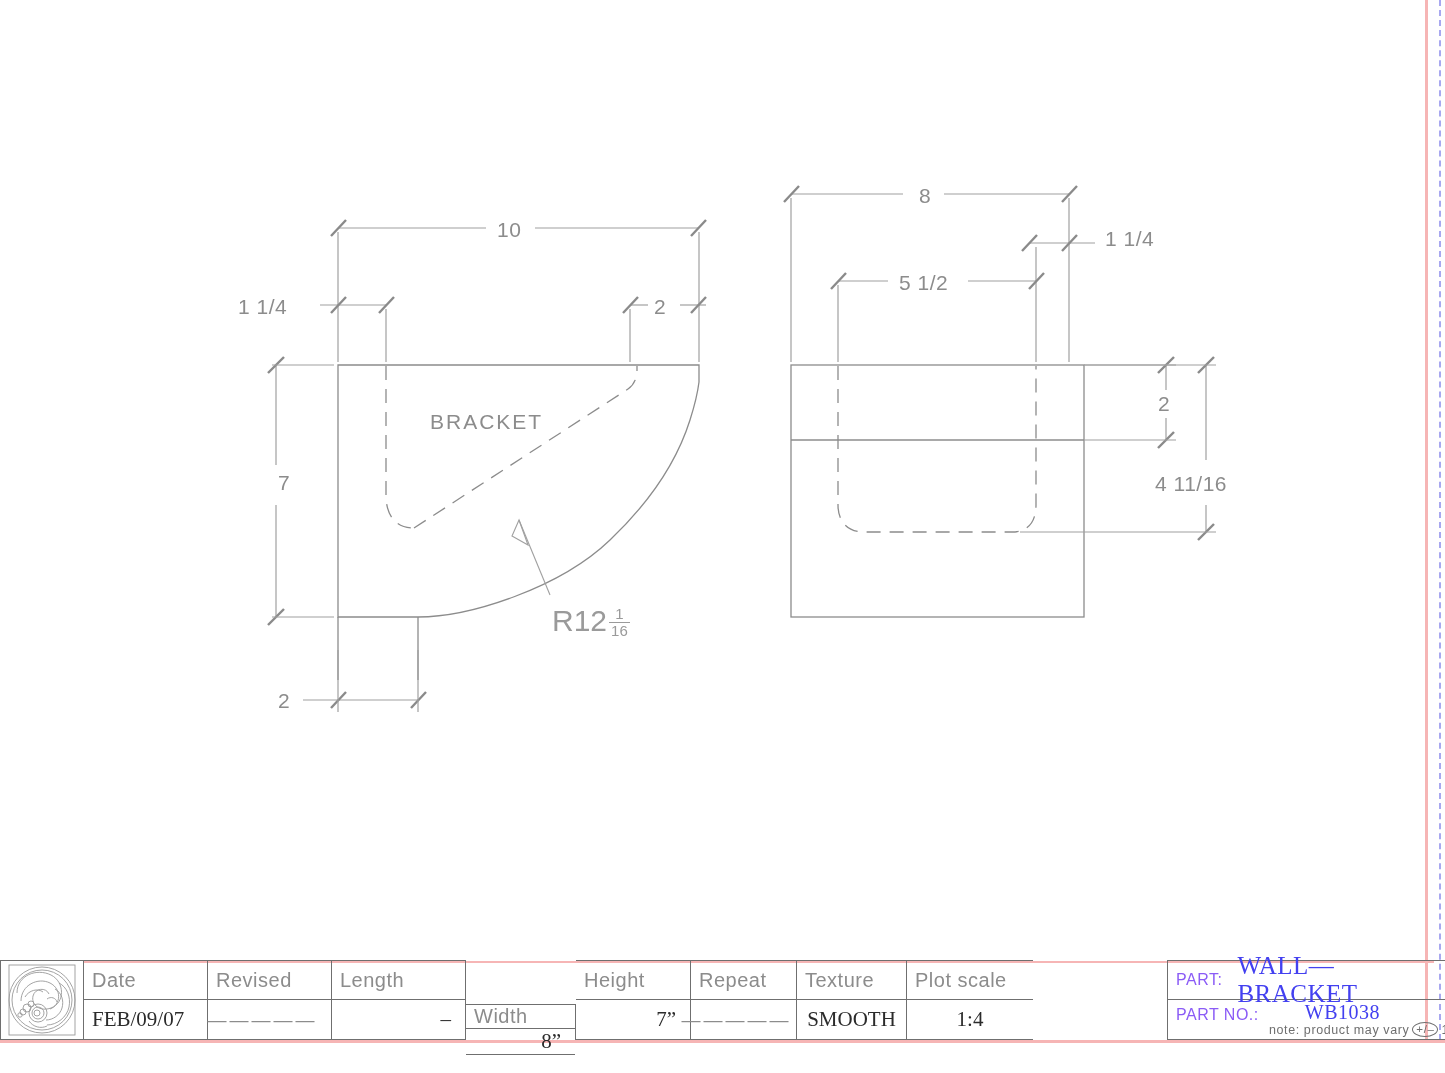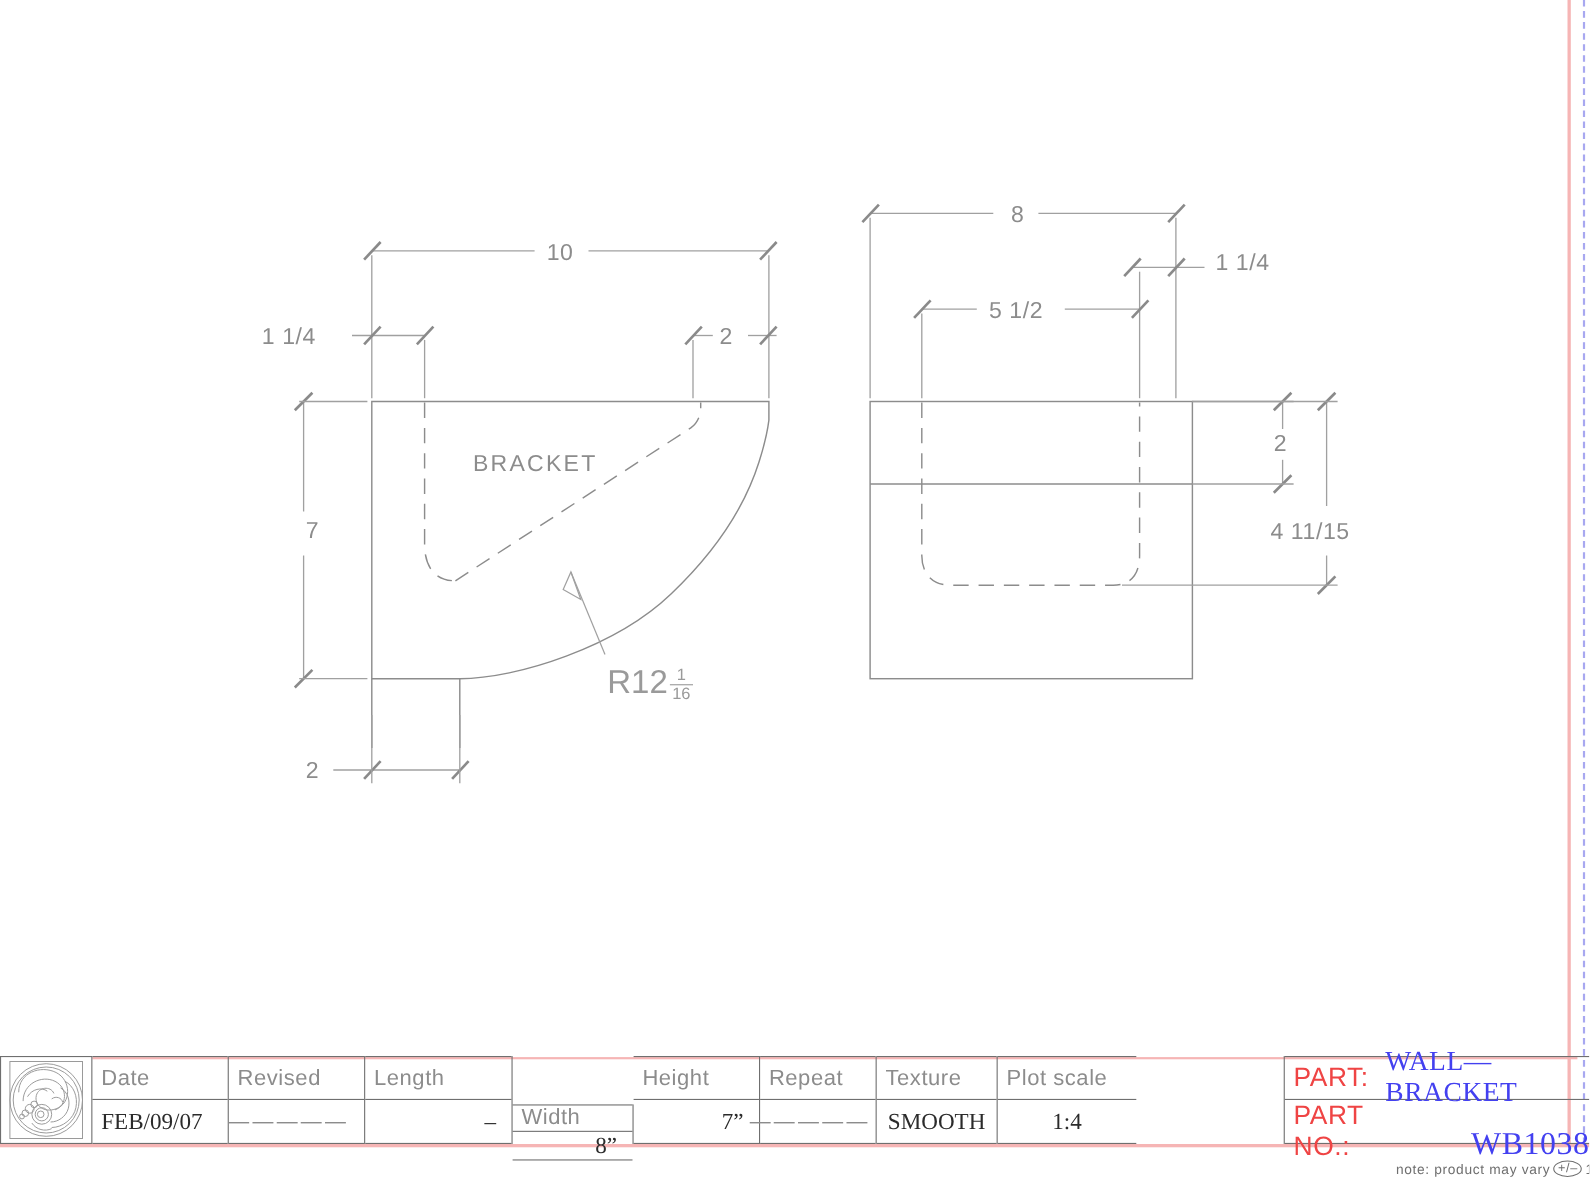--- a/index.html
+++ b/index.html
@@ -166,34 +166,34 @@
     position: relative;
   }
   .tb-part-row.second {
     border-top: none;
     flex-direction: column;
     align-items: flex-start;
     justify-content: flex-start;
     padding-top: 1px;
   }
   .tb-part-key {
-    color: #ef4444;
-    font-size: 24px;
+    color: #8b5cf6;
+    font-size: 16px;
     font-weight: 300;
     letter-spacing: 0.5px;
   }
   .tb-part-val {
     color: #4340f0;
     font-family: "Liberation Serif", serif;
     font-size: 25px;
     margin-left: 15px;
     letter-spacing: 0.5px;
   }
   .tb-part-val.no {
-    font-size: 29px;
+    font-size: 20px;
     margin-left: 46px;
   }
   .tb-note {
     color: #6f6f6f;
     font-size: 12.5px;
     letter-spacing: 0.6px;
     white-space: nowrap;
     align-self: flex-end;
     margin-right: -4px;
     margin-top: -2px;
@@ -375,21 +375,21 @@
   </div>
 
   <div class="dimtext" style="left:919px; top:184px;">8</div>
 
   <div class="dimtext" style="left:1105px; top:227px;">1  1/4</div>
 
   <div class="dimtext" style="left:899px; top:271px;">5  1/2</div>
 
   <div class="dimtext" style="left:1158px; top:392px;">2</div>
 
-  <div class="dimtext" style="left:1155px; top:472px;">4  11/15</div>
+  <div class="dimtext" style="left:1155px; top:472px;">4  11/16</div>
 
   <div id="tb-topline"></div>
 
   <div id="titleblock">
 
     <div class="tb-logo">
       <svg width="70" height="74" viewBox="0 0 70 74">
         <g stroke="#9a9a9a" stroke-width="0.9" fill="none">
           <circle cx="35" cy="37" r="33"></circle>
           <circle cx="35" cy="37" r="30"></circle>

